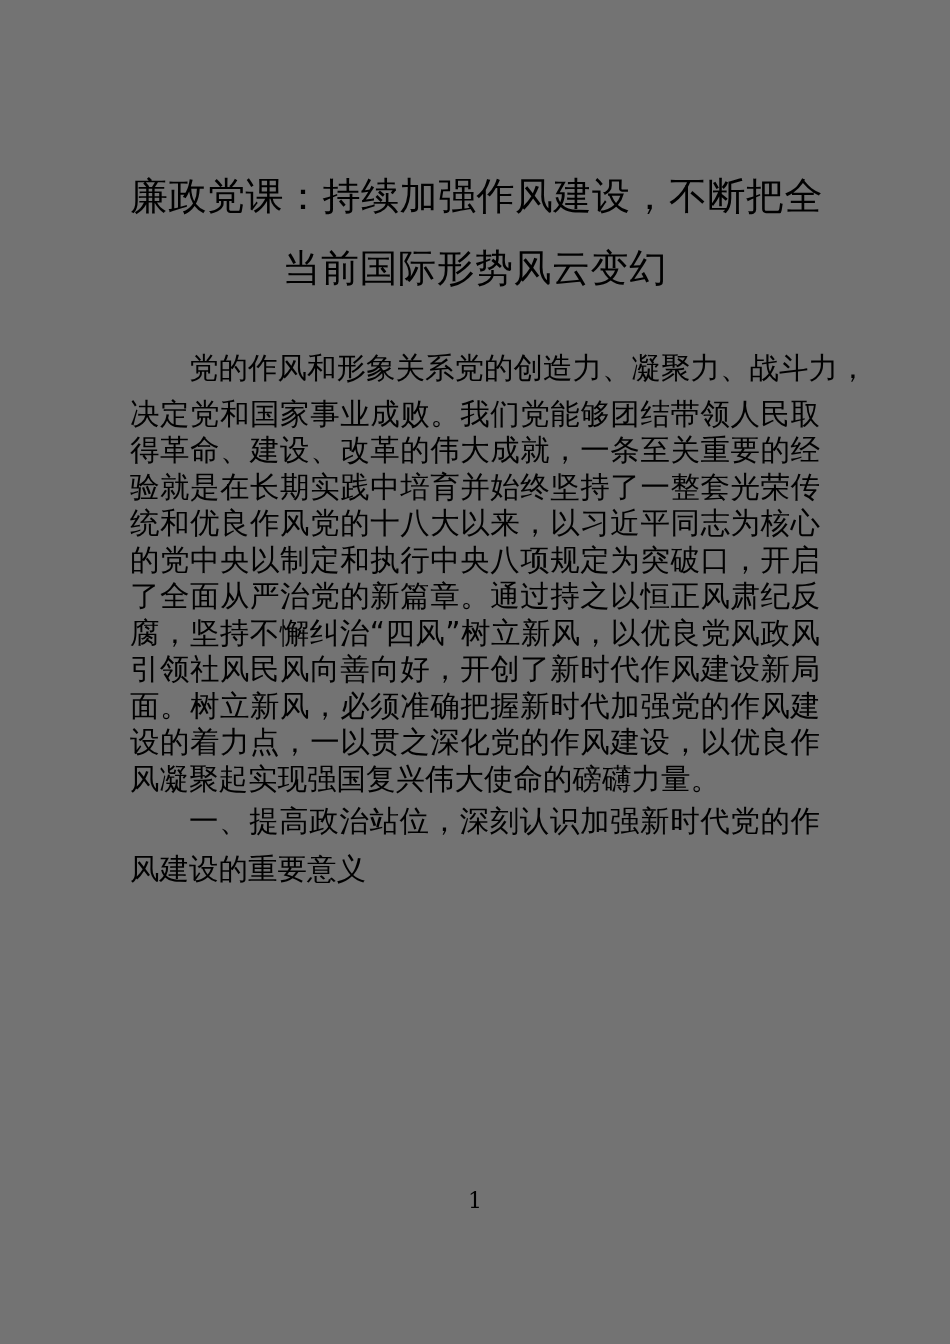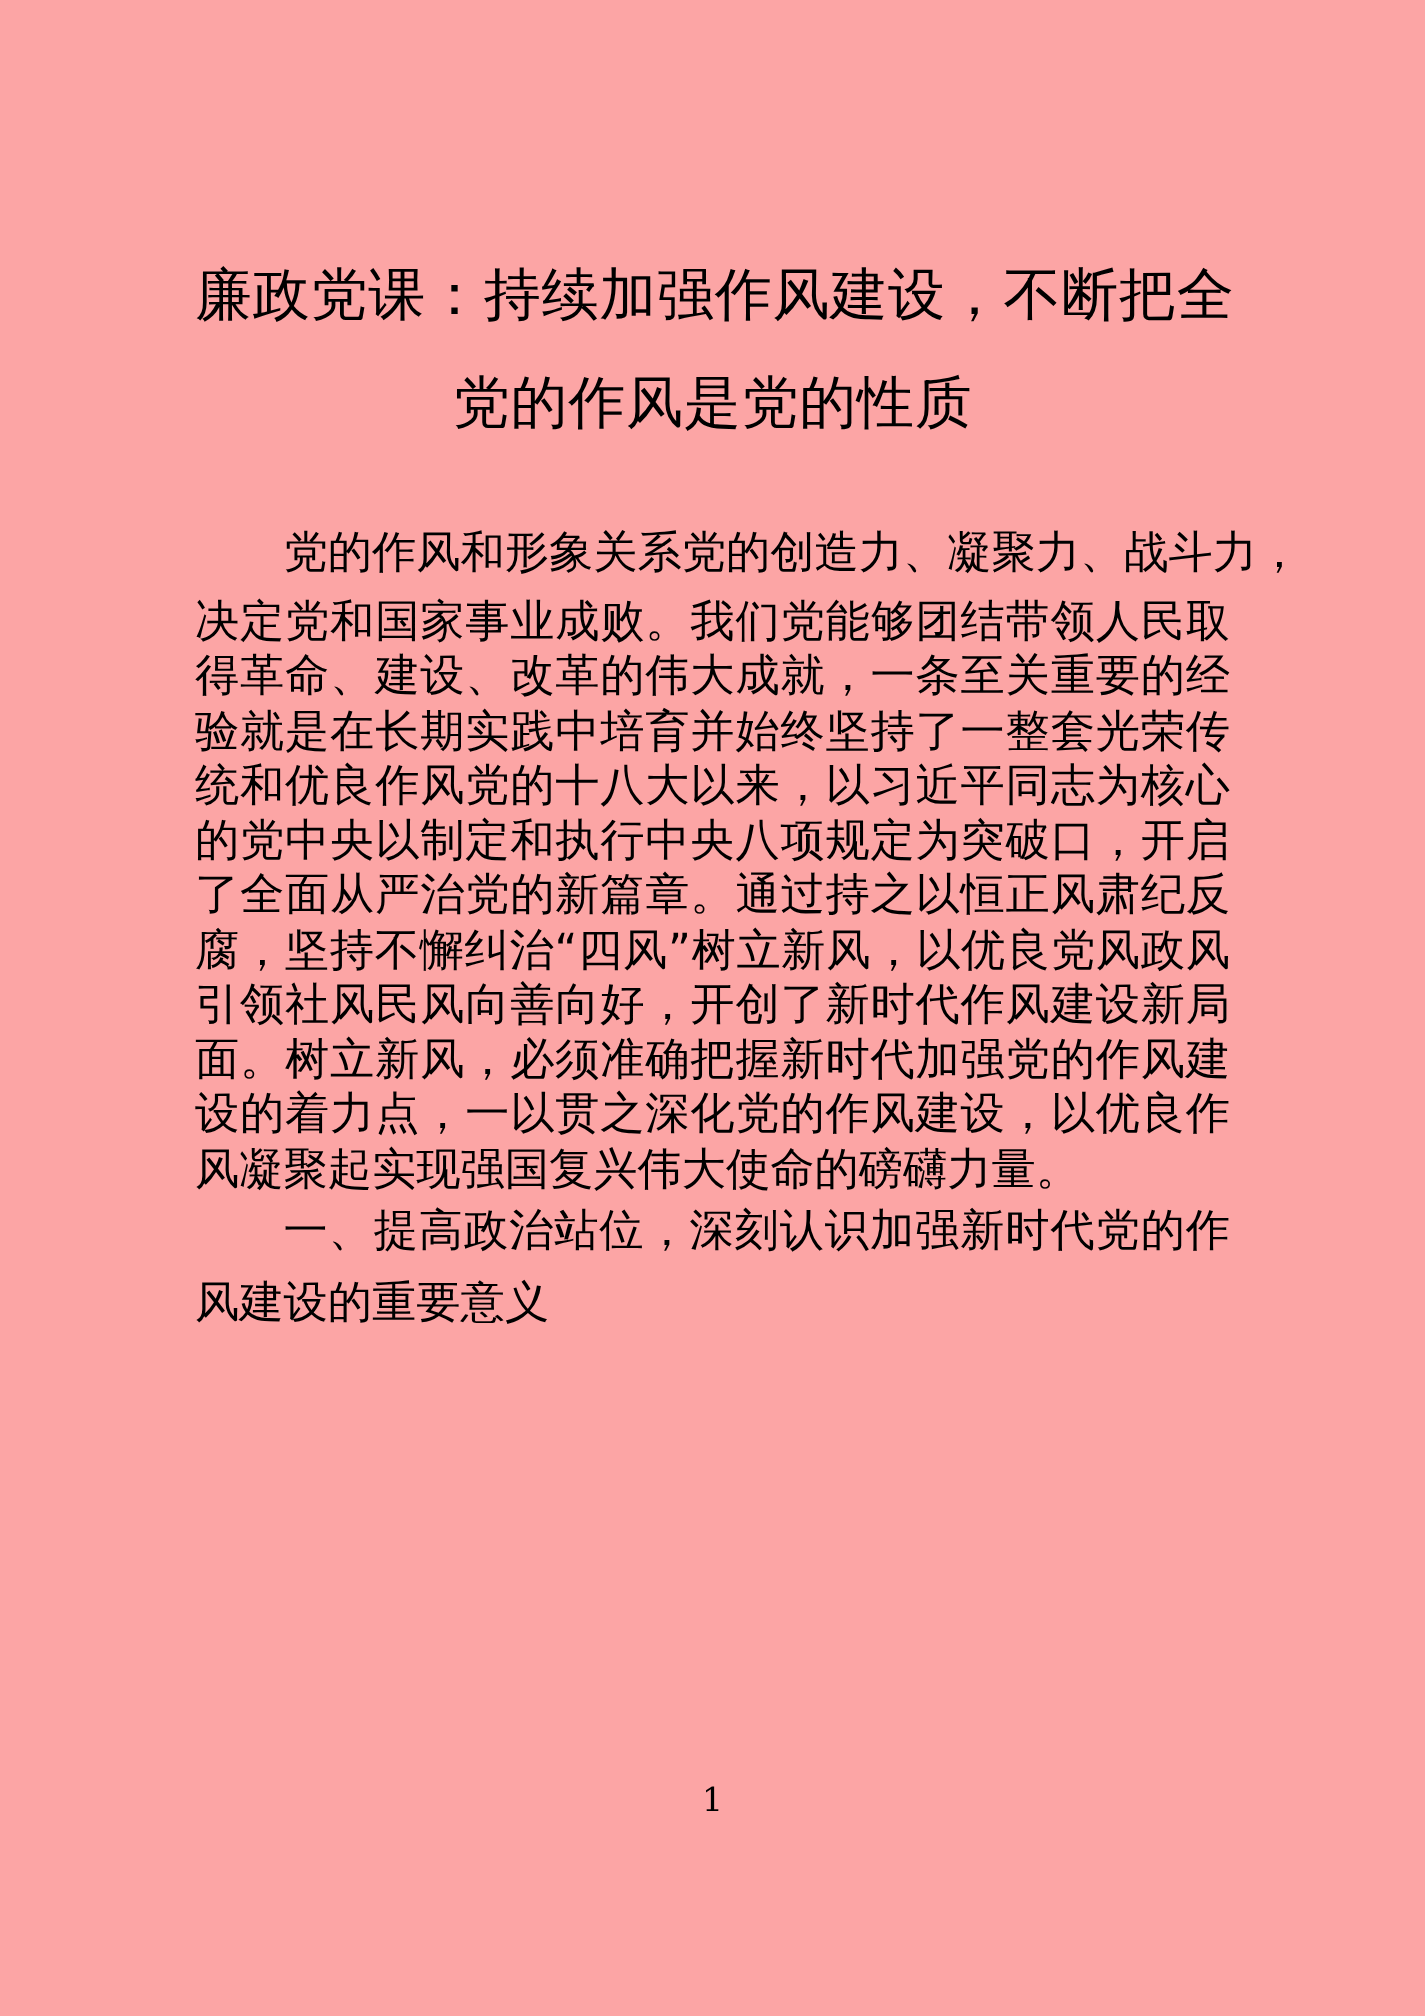--- a/index.html
+++ b/index.html
@@ -14,21 +14,21 @@
     font-family: "DejaVu Sans", "Liberation Sans", sans-serif;
     color: #000000;
     overflow: hidden;
   }
 
   .page {
     position: absolute;
     left: 0; top: 0;
     width: 950px;
     height: 1344px;
-    background: #fca5a5;
+    background: #737373;
   }
 
   
   .doc-title {
     position: absolute;
     left: 130px;
     top: 160px;
     width: 690px;
     text-align: center;
     font-size: 38px;
@@ -94,21 +94,21 @@
     color: #000;
   }
 </style>
 </head>
 <body>
 
 <div class="page">
 
   <div class="doc-title">
     <span class="tline">廉政党课：持续加强作风建设，不断把全</span>
-    <span class="tline">党的作风是党的性质</span>
+    <span class="tline">当前国际形势风云变幻</span>
   </div>
 
   <div class="body-area">
 
     <p class="para lead">
       <span class="firstline">党的作风和形象关系党的创造力、凝聚力、战斗力，</span><span>决定党和国家事业成败。我们党能够团结带领人民取得革命、建设、改革的伟大成就，一条至关重要的经验就是在长期实践中培育并始终坚持了一整套光荣传统和优良作风党的十八大以来，以习近平同志为核心的党中央以制定和执行中央八项规定为突破口，开启了全面从严治党的新篇章。通过持之以恒正风肃纪反腐，坚持不懈纠治“四风”树立新风，以优良党风政风引领社风民风向善向好，开创了新时代作风建设新局面。树立新风，必须准确把握新时代加强党的作风建设的着力点，一以贯之深化党的作风建设，以优良作风凝聚起实现强国复兴伟大使命的磅礴力量。</span>
     </p>
 
     <p class="para heading">一、提高政治站位，深刻认识加强新时代党的作风建设的重要意义</p>
 

